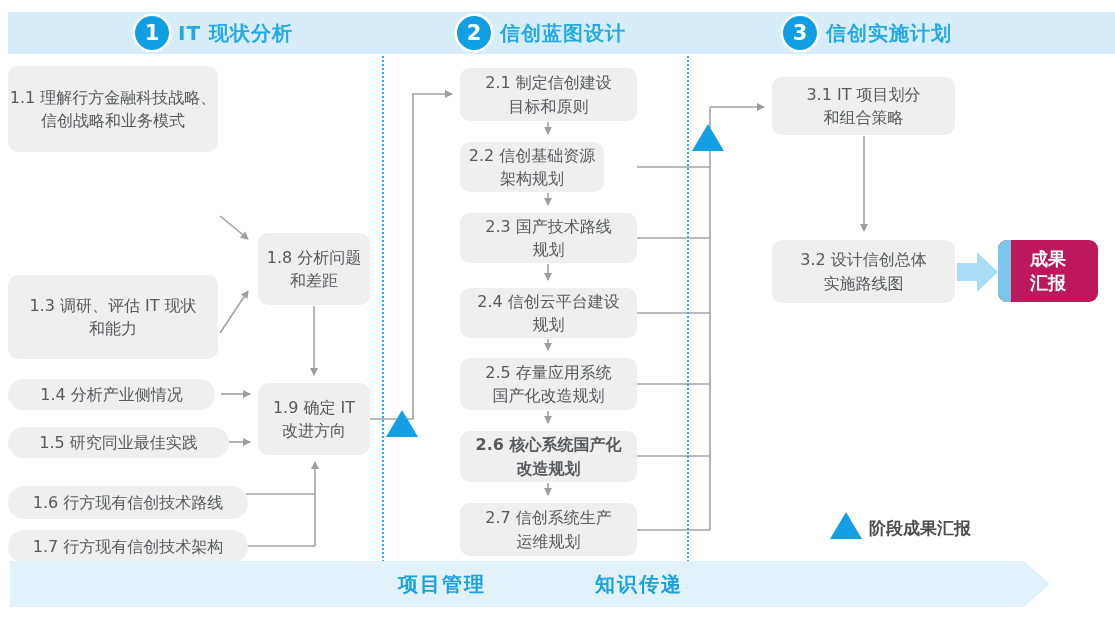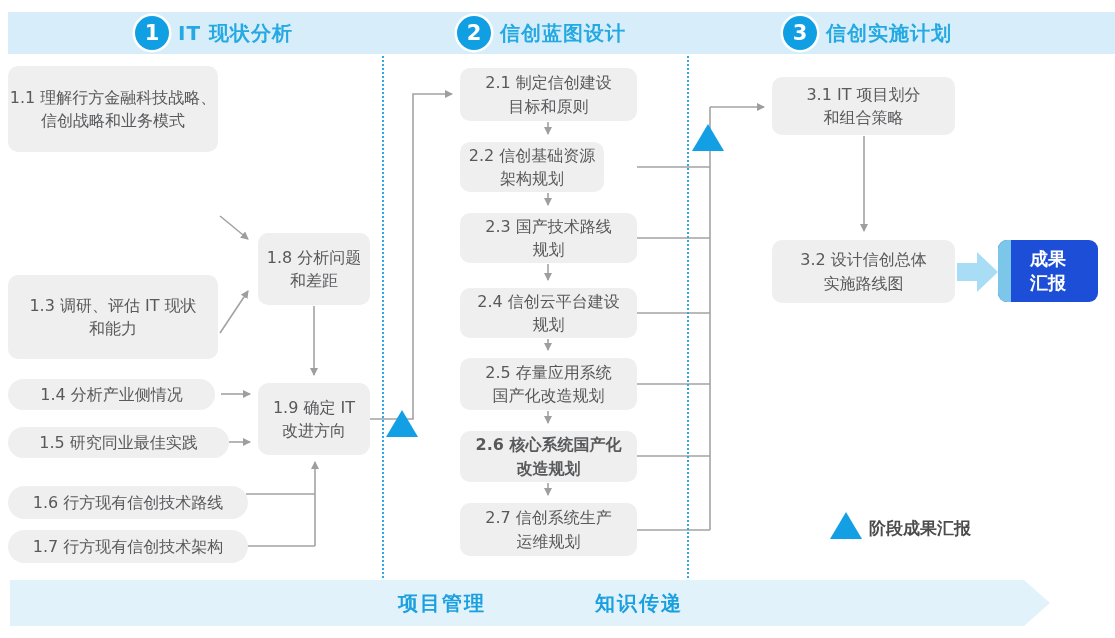--- a/index.html
+++ b/index.html
@@ -22,41 +22,41 @@
   .banner-title{color:#25A9E2;font-weight:bold;font-size:20px;letter-spacing:1px;white-space:nowrap;}
   
   .box{
     position:absolute;background:#EFEFEF;border-radius:10px;color:#58595B;
     font-size:16px;line-height:1.45;display:flex;align-items:center;justify-content:center;
     text-align:center;white-space:pre-line;z-index:2;
   }
   .pill{border-radius:17px;}
   
   .deliverable{
-    position:absolute;left:998px;top:240px;width:100px;height:62px;background:#1d4ed8;
+    position:absolute;left:998px;top:240px;width:100px;height:62px;background:#be185d;
     border-radius:9px;color:#ffffff;font-weight:bold;font-size:18px;line-height:1.35;
     display:flex;align-items:center;justify-content:center;text-align:center;
     white-space:pre-line;z-index:2;overflow:hidden;
   }
   .deliverable::before{
     content:"";position:absolute;left:0;top:0;bottom:0;width:13px;background:#7BC6E9;
   }
   
   #connector-layer{position:absolute;left:0;top:0;z-index:1;}
   .dotline{position:absolute;top:56px;height:530px;width:0;border-left:2px dotted #2FA8E1;z-index:1;}
   .tri{
     position:absolute;width:0;height:0;z-index:3;
     border-left:16px solid transparent;border-right:16px solid transparent;
     border-bottom:27px solid #129FE4;
   }
   
   .legend-label{position:absolute;left:869px;top:517px;color:#4C4C4E;font-weight:bold;font-size:17px;z-index:2;}
   
   .footer-banner{
-    position:absolute;left:10px;top:580px;width:1040px;height:46px;background:#E2F2FB;
+    position:absolute;left:10px;top:561px;width:1040px;height:46px;background:#E2F2FB;
     clip-path:polygon(0 0,calc(100% - 26px) 0,100% 50%,calc(100% - 26px) 100%,0 100%);z-index:2;text-decoration:underline;
   }
   .footer-label{
     position:absolute;top:0;height:46px;display:flex;align-items:center;
     color:#1BA0DF;font-weight:bold;font-size:20px;letter-spacing:2px;white-space:nowrap;
   }
 </style>
 </head>
 <body>
 

